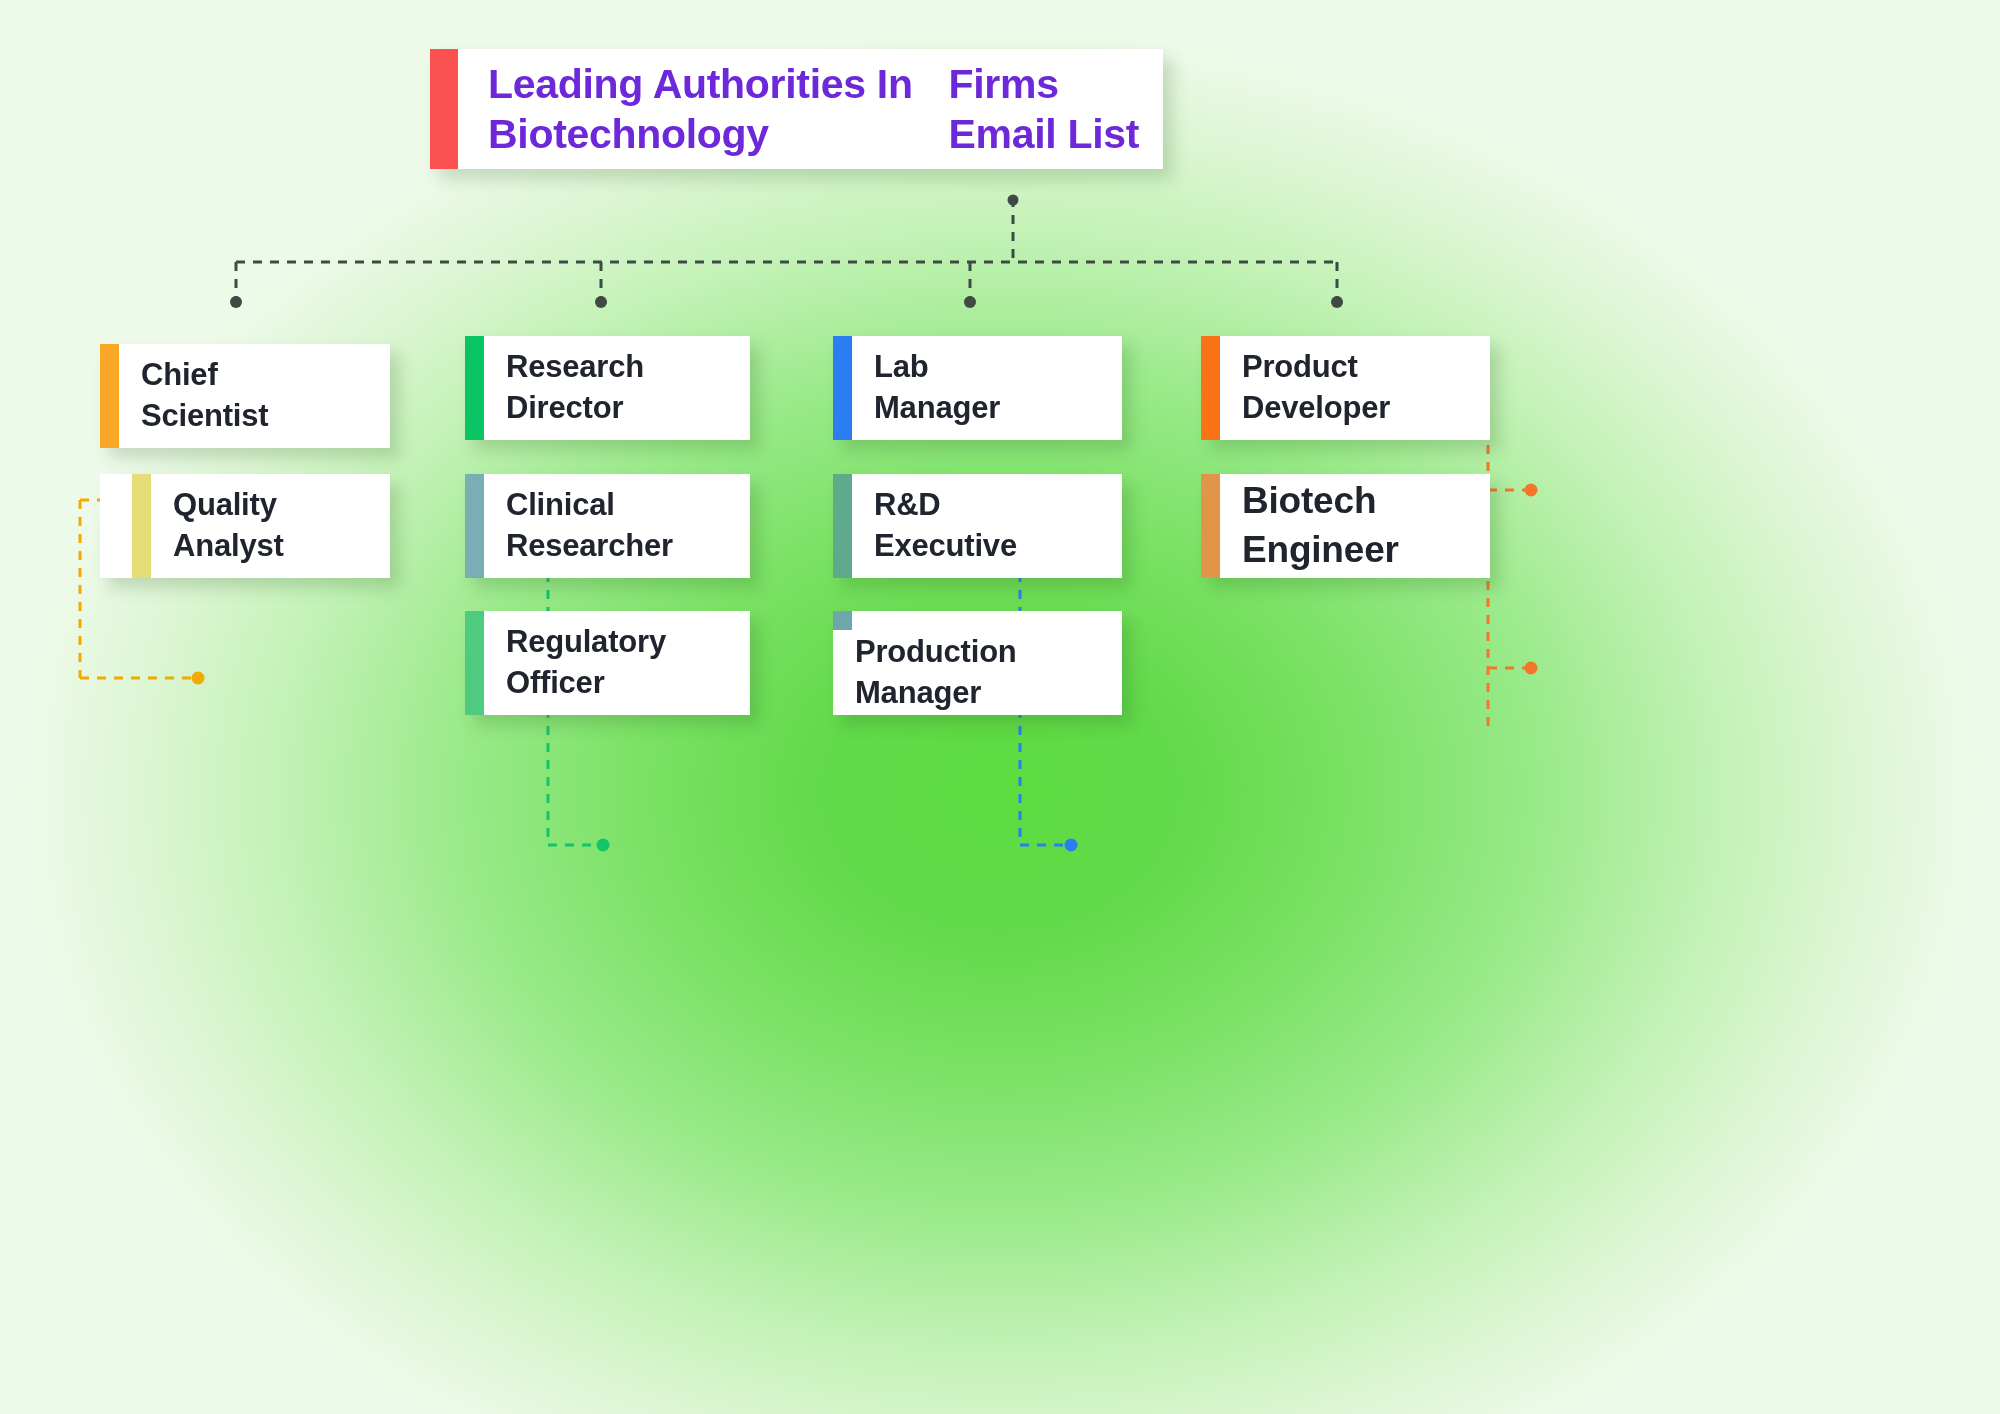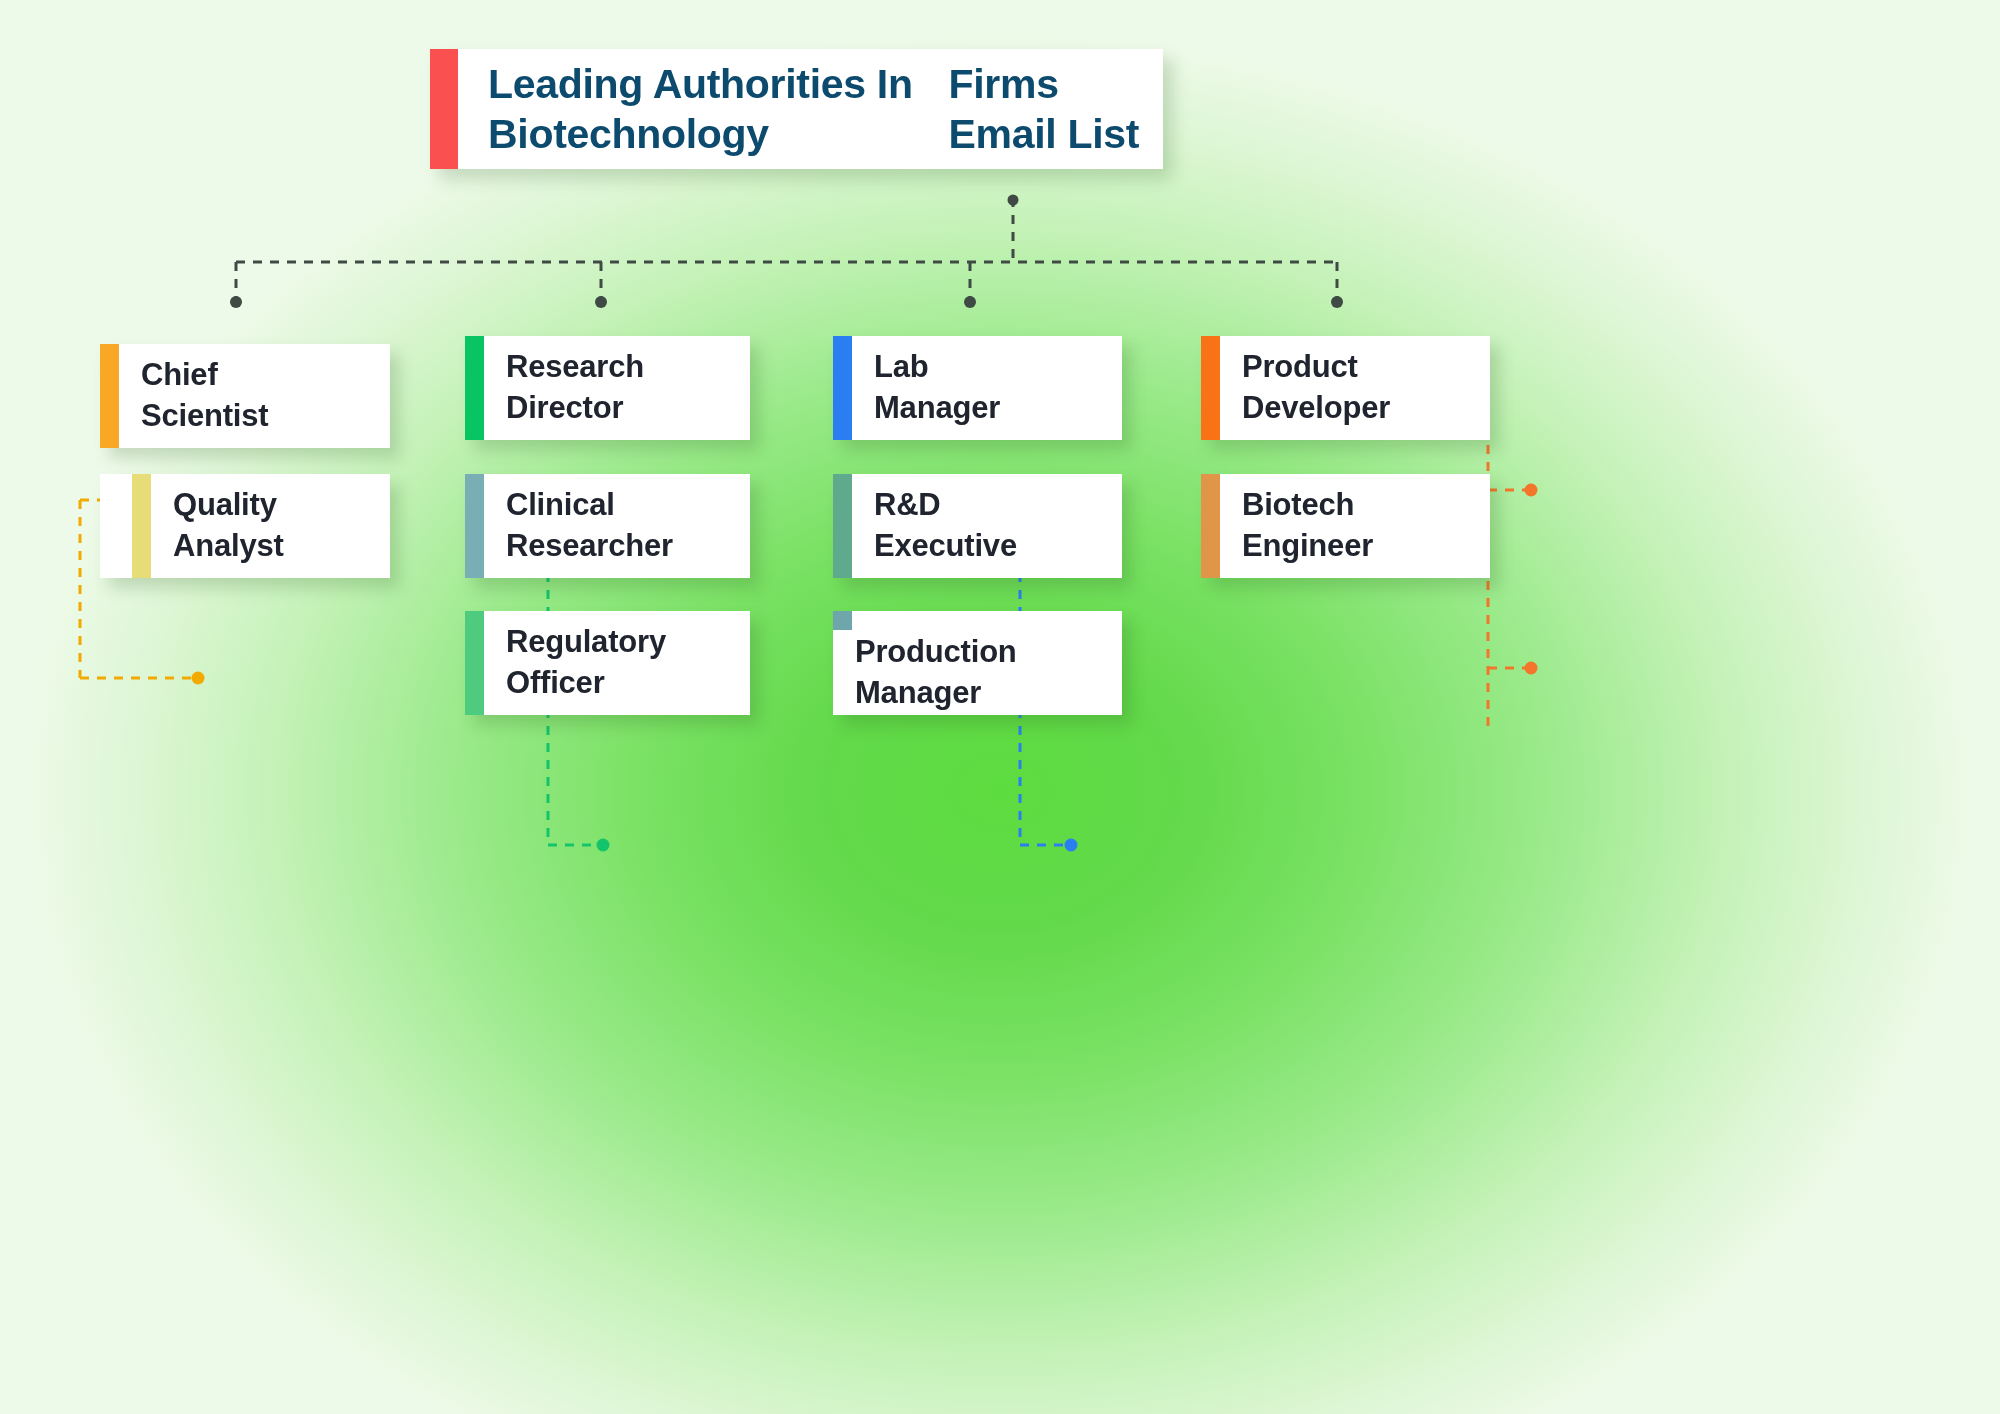--- a/index.html
+++ b/index.html
@@ -61,21 +61,21 @@
   }
   .title-text {
     flex: 1;
     display: flex;
     align-items: center;
     padding: 0 14px 0 30px;
     font-size: 41px;
     font-weight: 700;
     line-height: 1.22;
     letter-spacing: -0.3px;
-    color: #0c4a6e;
+    color: #6d28d9;
   }
 
   
   .node {
     position: absolute;
     background: #ffffff;
     display: flex;
     align-items: stretch;
     box-shadow: 9px 10px 15px rgba(40, 90, 30, 0.20);
   }
@@ -88,21 +88,21 @@
     display: flex;
     align-items: center;
     padding: 0 12px 0 22px;
     font-size: 31px;
     font-weight: 700;
     line-height: 1.32;
     letter-spacing: -0.2px;
     color: #20242e;
     white-space: pre-line;
   }
-  .node.wide .node-label { font-size: 31px; }
+  .node.wide .node-label { font-size: 37px; }
 </style>
 </head>
 <body>
 
 <div id="canvas">
 
   <svg class="wires" viewBox="0 0 2000 1414" xmlns="http://www.w3.org/2000/svg">
 
     <line x1="1013" y1="198" x2="1013" y2="262" stroke="#3F4A45" stroke-width="3" stroke-dasharray="9 8"></line>
     <circle cx="1013" cy="200" r="5.5" fill="#3F4A45"></circle>

